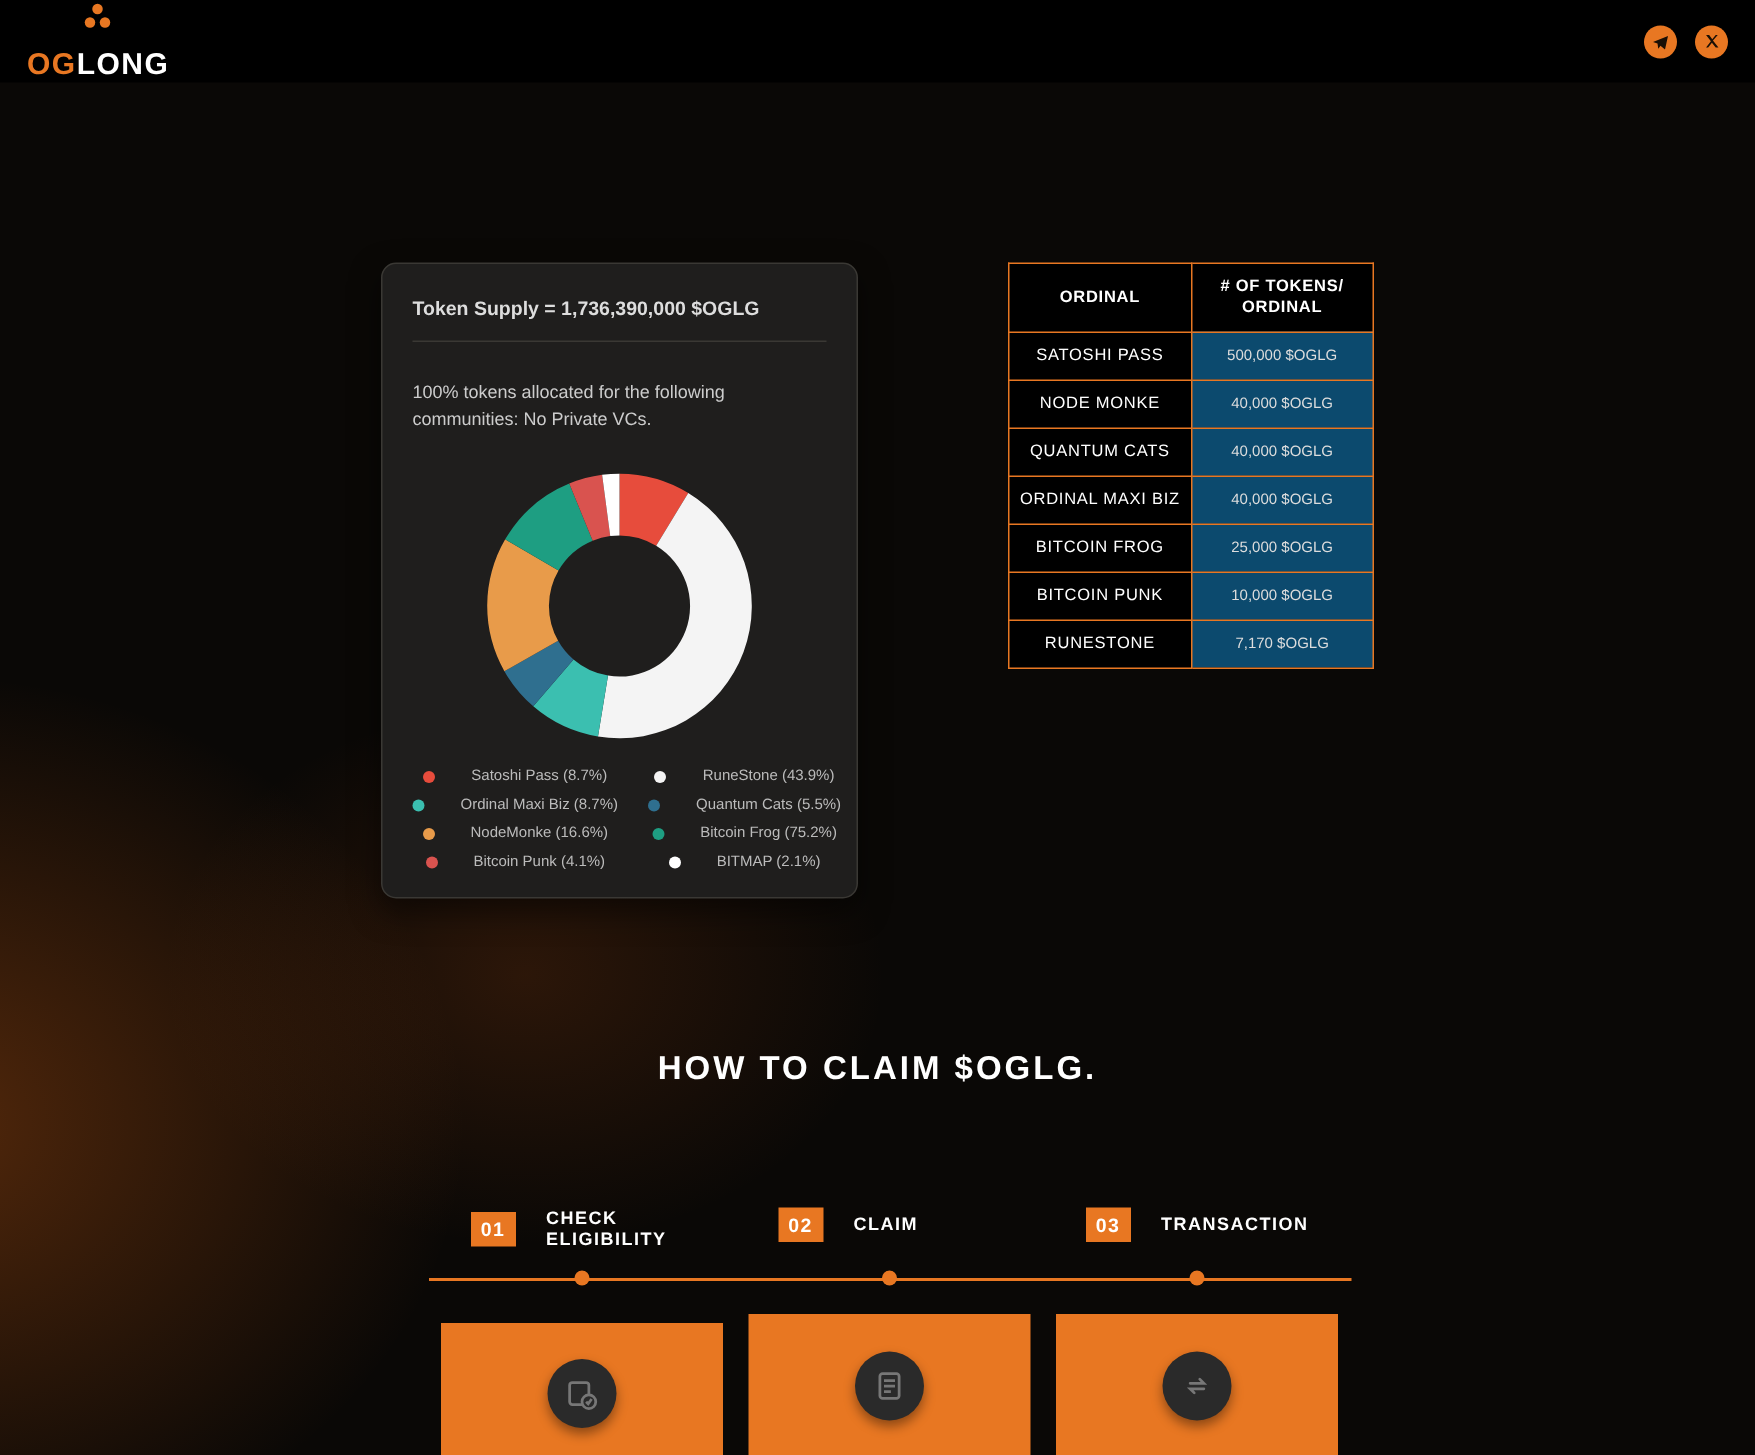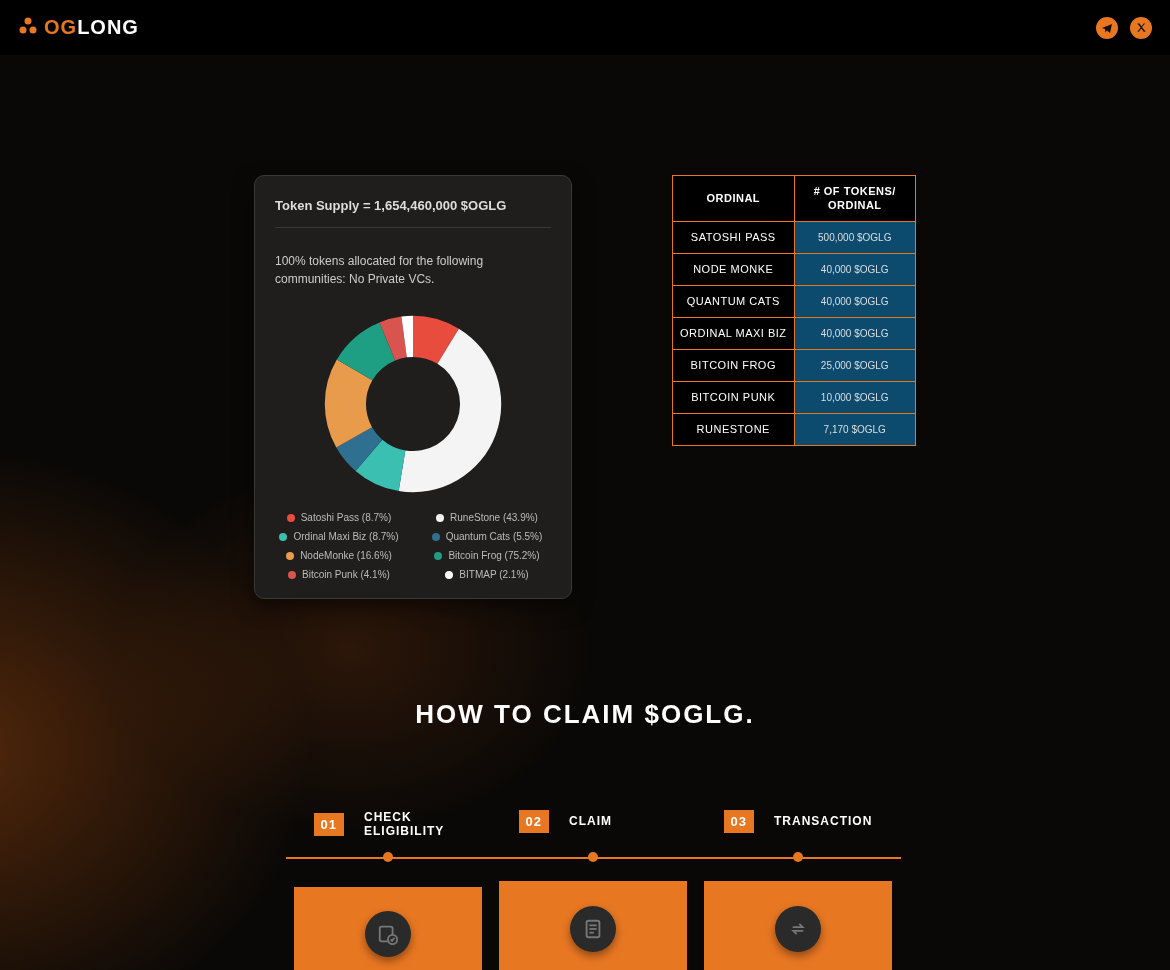--- a/index.html
+++ b/index.html
@@ -16,21 +16,21 @@
   position: relative;
 }
 .header {
   height: 55px;
   background: #000;
   display: flex;
   align-items: center;
   justify-content: space-between;
   padding: 0 18px;
 }
-.logo { display: flex; align-items: center; gap: 6px; }
+.logo { display: flex; align-items: center; gap: 6px; flex-direction: column; }
 .logo-icon { color: #e87722; }
 .logo-text { font-size: 20px; font-weight: 700; letter-spacing: 1px; }
 .logo-text .og { color: #e87722; }
 .logo-text .long { color: #fff; }
 .header-icons { display: flex; gap: 12px; }
 .hicon {
   width: 22px; height: 22px; border-radius: 50%;
   background: #e87722; display: flex; align-items: center; justify-content: center;
   color: #1a0f05; font-weight: bold; cursor: pointer;
 }
@@ -71,21 +71,21 @@
 }
 .legend {
   display: grid;
   grid-template-columns: 1fr 1fr;
   gap: 8px 20px;
   font-size: 10px;
   color: #bbb;
   margin-top: 8px;
   justify-items: center;
 }
-.legend-item { display: flex; align-items: center; gap: 6px; white-space: nowrap; }
+.legend-item { display: flex; align-items: center; gap: 24px; white-space: nowrap; }
 .legend-dot { width: 8px; height: 8px; border-radius: 50%; flex-shrink: 0; }
 
 .table {
   width: 244px;
   border-collapse: collapse;
 }
 .table th, .table td {
   border: 1px solid #e87722;
   text-align: center;
   vertical-align: middle;
@@ -114,21 +114,21 @@
 }
 .table td.val {
   background: #0c4a6e;
   color: #ddd;
   font-size: 10px;
   padding: 10px 4px;
 }
 
 .howto-title {
   text-align: center;
-  font-size: 26px;
+  font-size: 22px;
   font-weight: 800;
   letter-spacing: 2px;
   text-transform: uppercase;
   margin-top: 100px;
 }
 
 .steps {
   display: flex;
   justify-content: center;
   gap: 0;
@@ -230,21 +230,21 @@
       <svg width="11" height="11" viewBox="0 0 24 24">
           <path fill="#1a0f05" d="M3 3l7 9-7 9h3l5.5-7 5.5 7h4l-8-10 7-8h-3l-5 6-4.5-6z"></path>
         </svg>
     </div>
   </div>
 </div>
 
 <div class="content-row">
 
   <div class="card">
-    <div class="card-title">Token Supply = 1,654,460,000 $OGLG</div>
+    <div class="card-title">Token Supply = 1,736,390,000 $OGLG</div>
     <div class="card-subtitle">100% tokens allocated for the following communities: No Private VCs.</div>
     <div class="donut-wrap">
       <svg id="donut" width="196" height="196" viewBox="0 0 200 200">
           <path d="M100,10 A90,90 0 0 1 146.78356083586385,23.11503114706342 L124.95123244579405,58.994683278433826 A48,48 0 0 0 100,52 Z" fill="#e74c3c"></path>
           <path d="M146.78356083586385,23.11503114706342 A90,90 0 0 1 85.3626551324605,188.80173497870814 L92.1934160706456,147.36092532197767 A48,48 0 0 0 124.95123244579405,58.994683278433826 Z" fill="#f4f4f4"></path>
           <path d="M85.3626551324605,188.80173497870814 A90,90 0 0 1 41.33496472292096,168.252572375985 L68.71198118555785,136.40137193385868 A48,48 0 0 0 92.1934160706456,147.36092532197767 Z" fill="#3bbfb0"></path>
           <path d="M41.33496472292096,168.252572375985 A90,90 0 0 1 21.68346207974271,144.34546073934627 L58.23117977586278,123.65091239431801 A48,48 0 0 0 68.71198118555785,136.40137193385868 Z" fill="#2f6f8f"></path>
           <path d="M21.68346207974271,144.34546073934627 A90,90 0 0 1 22.24689245264483,54.6739118527815 L58.53167597474391,75.82608632148347 A48,48 0 0 0 58.23117977586278,123.65091239431801 Z" fill="#e89b4a"></path>
           <path d="M22.24689245264483,54.6739118527815 A90,90 0 0 1 65.8198814030379,16.743051384898777 L81.77060341495354,55.59629407194601 A48,48 0 0 0 58.53167597474391,75.82608632148347 Z" fill="#1e9e82"></path>
           <path d="M65.8198814030379,16.743051384898777 A90,90 0 0 1 88.1592076816945,10.782313203744422 L93.6849107635704,52.41723370866369 A48,48 0 0 0 81.77060341495354,55.59629407194601 Z" fill="#d9534f"></path>

